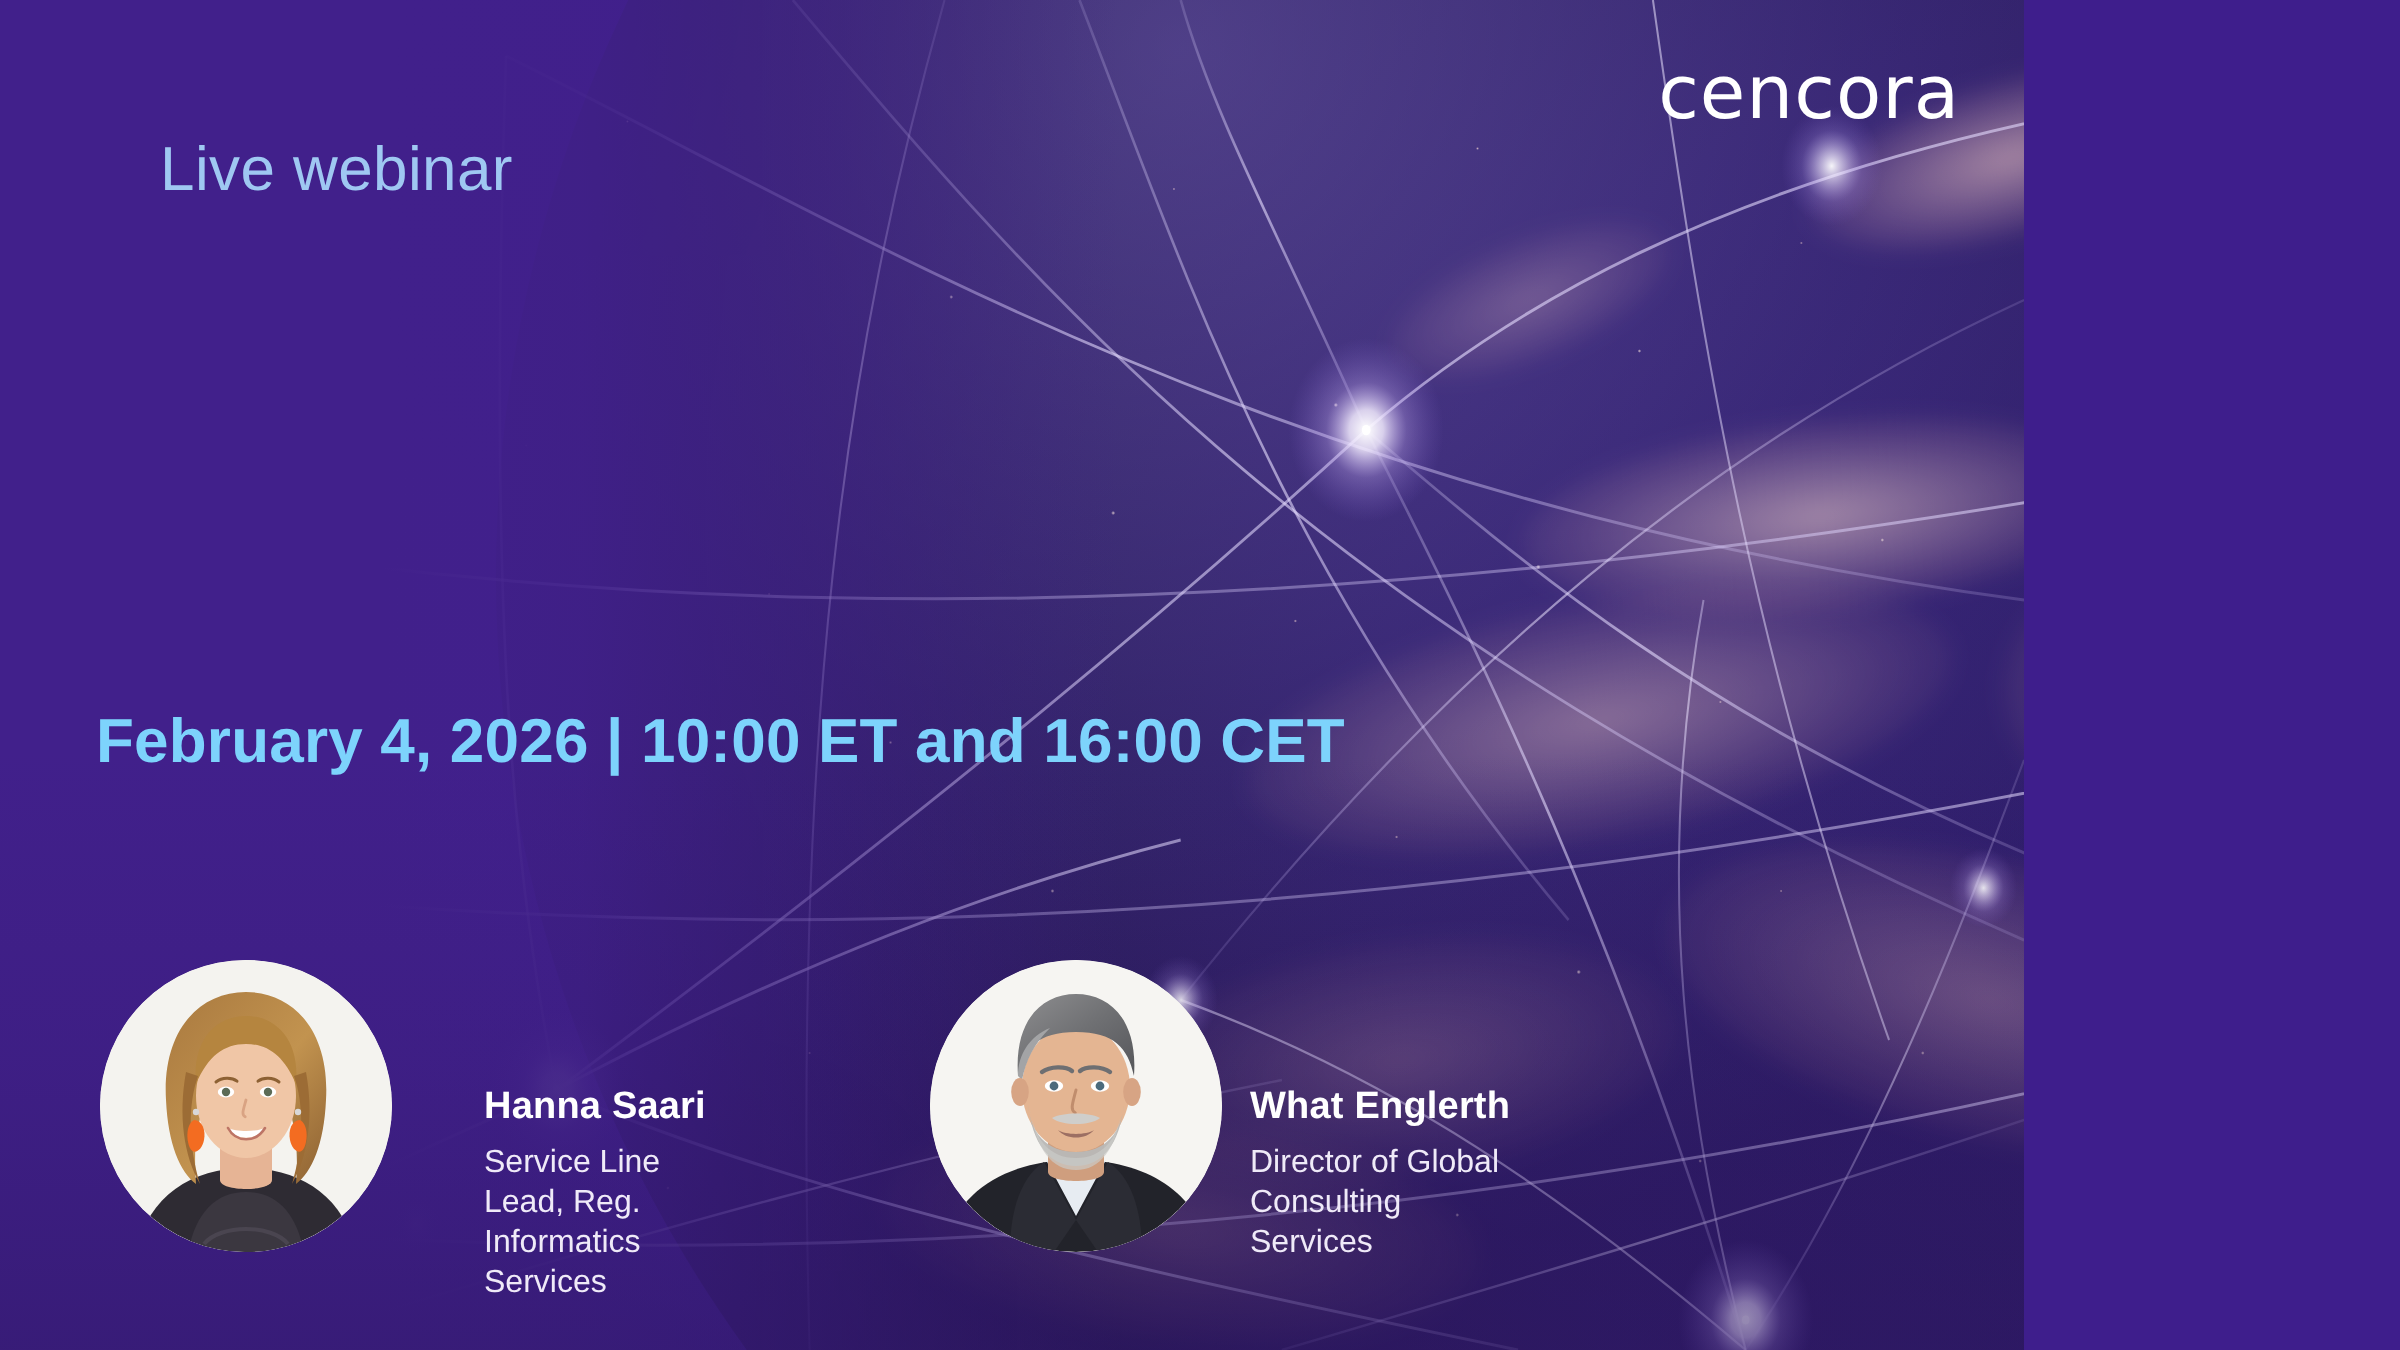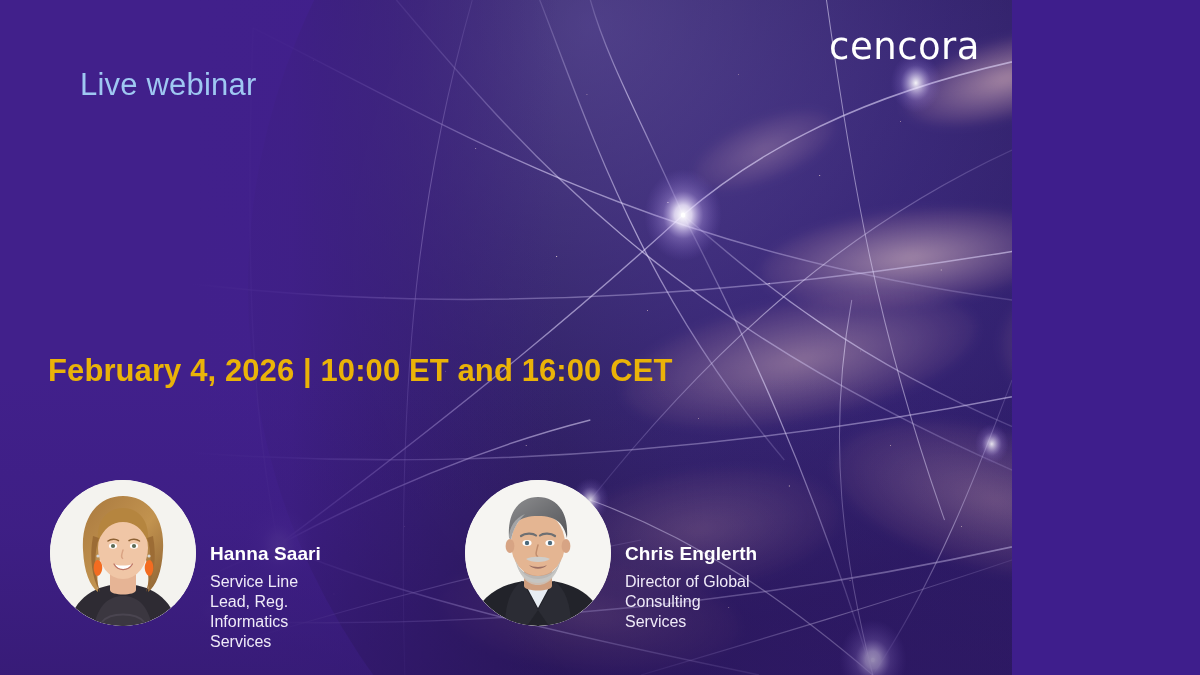--- a/index.html
+++ b/index.html
@@ -138,31 +138,31 @@
     font-weight:400;
     color:#ffffff;
     letter-spacing:-.2px;
     white-space:pre-line;
   }
 
   .datetime{
     position:absolute; left:48px; top:352px;
     font-size:31px; line-height:1.2;
     font-weight:700;
-    color:#eab308;
+    color:#7dd3fc;
     letter-spacing:.1px;
   }
 
   
   .speakers{ position:absolute; left:50px; top:480px; }
   .speaker{
     position:absolute;
     display:flex; align-items:flex-start;
   }
-  .speaker.s0{ left:0px;   top:0px; }
+  .speaker.s0{ left:0px;   top:0px;gap:32px; }
   .speaker.s1{ left:415px; top:0px; }
 
   .avatar{
     width:146px; height:146px;
     border-radius:50%;
     overflow:hidden;
     flex:0 0 auto;
     background:#f3f2ee;
     position:relative;
   }
@@ -398,21 +398,21 @@
               <path d="M73,65 C71.2,72 70,75 72.6,76.4" stroke="#c08d6d" stroke-width="1.5" fill="none" stroke-linecap="round"></path>
 
               <path d="M49,72 C51,92 60,103 73,103 C86,103 95,92 97,72 C96,86 88,96 73,96 C58,96 50,86 49,72 Z" fill="#b9b8b6" opacity=".96"></path>
               <path d="M50,74 C53,95 61,105 73,105 C85,105 93,95 96,74 C94,90 86,99 73,99 C60,99 52,90 50,74 Z" fill="#cbcac8" opacity=".7"></path>
               <path d="M61,79 C66,76 80,76 85,79 C80,83 66,83 61,79 Z" fill="#cfcecb"></path>
               <path d="M64,85 C68,87.6 78,87.6 82,85 C78,90 68,90 64,85 Z" fill="#9c6f63"></path>
             </g>
           </svg>
         </div>
         <div class="sp-text">
-          <div class="sp-name">Chris Englerth</div>
+          <div class="sp-name">What Englerth</div>
           <div class="sp-role">Director of Global
 Consulting Services</div>
         </div>
       </div>
 
     </div>
   </div>
 </div>
 
 </body></html>

